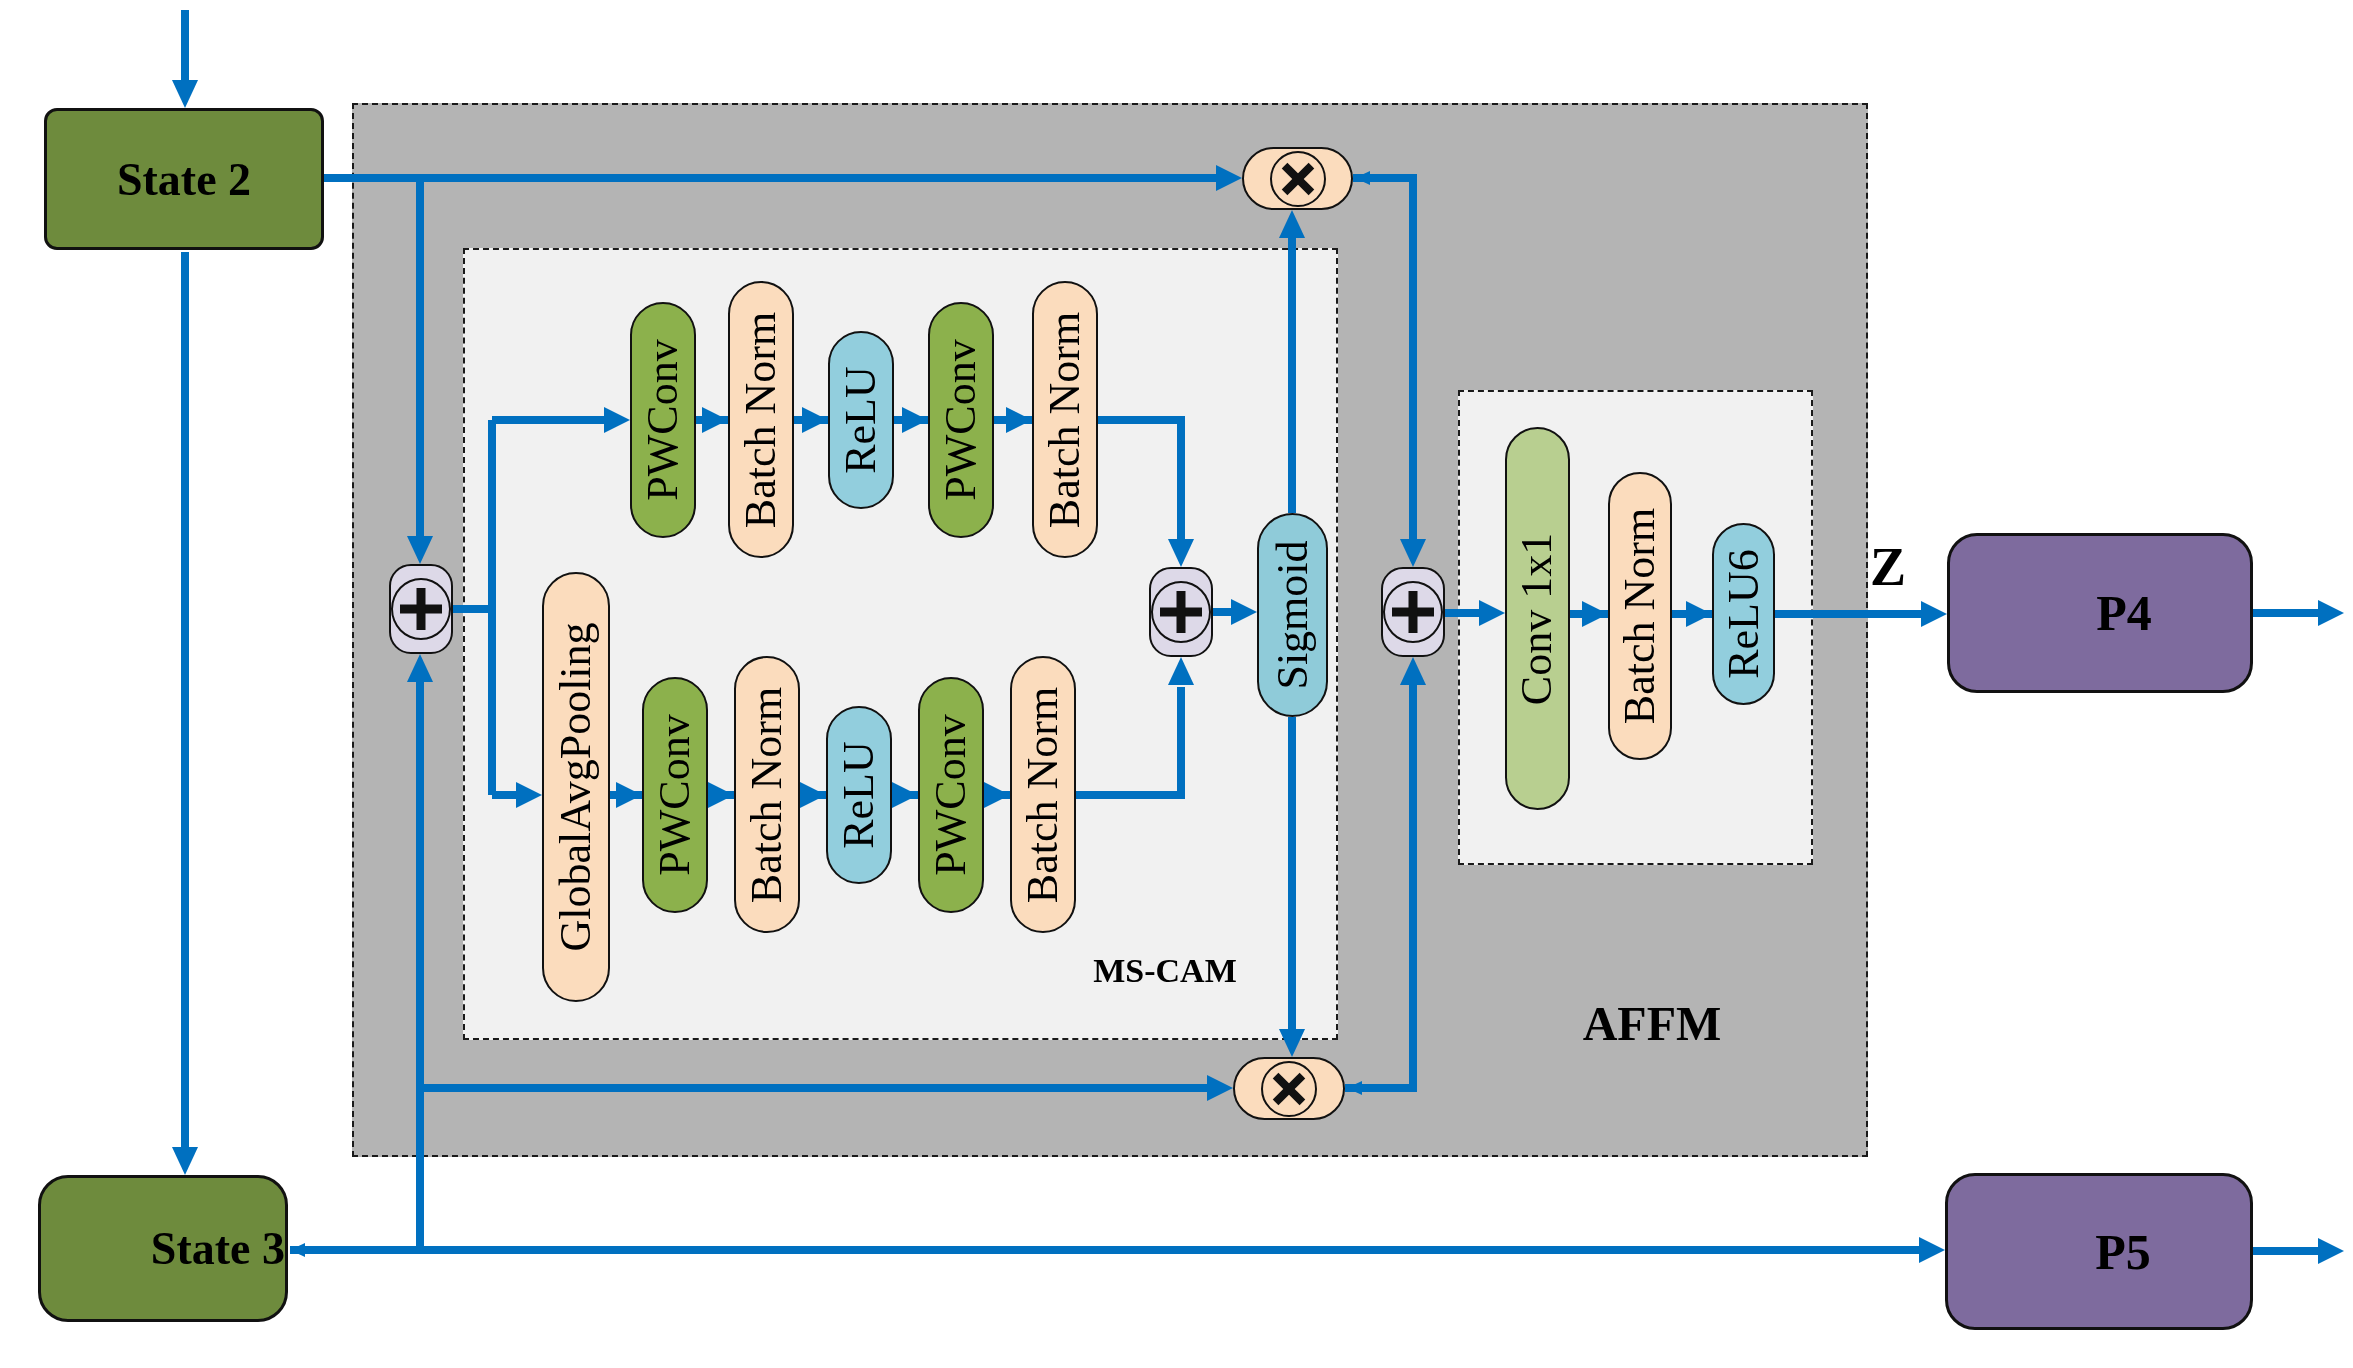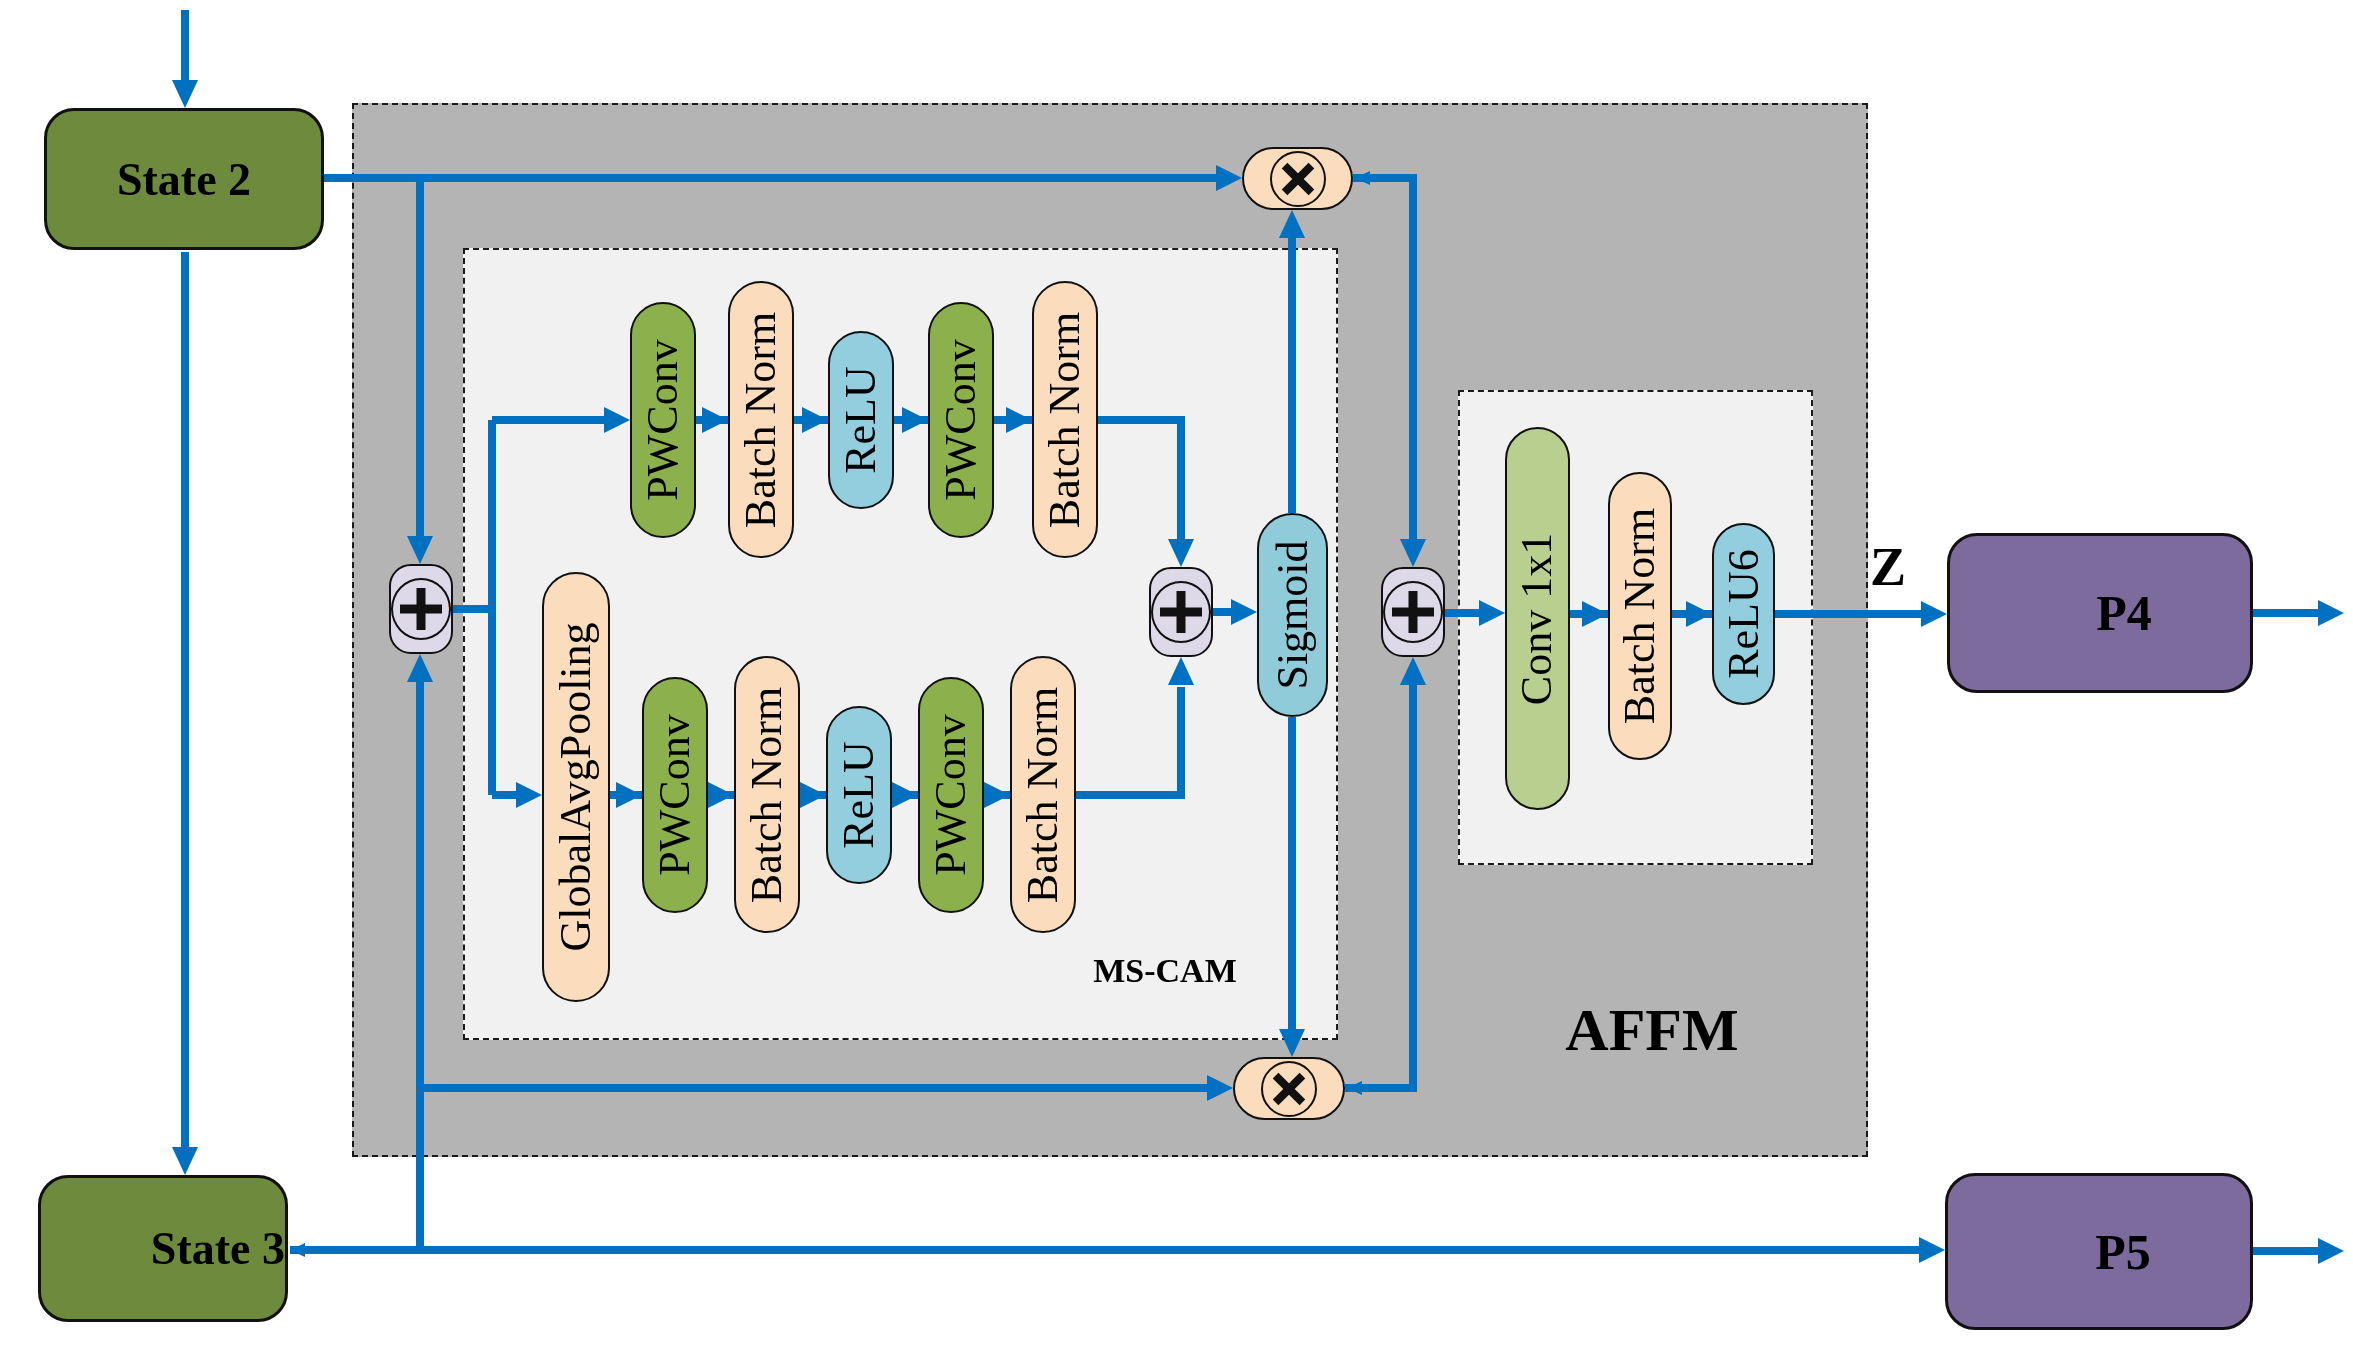--- a/index.html
+++ b/index.html
@@ -120,21 +120,21 @@
     <polygon points="1582,601 1582,627 1608,614"></polygon>
     <polygon points="1686,601 1686,627 1712,614"></polygon>
     <polygon points="1921,601 1921,627 1947,614"></polygon>
 
     <path d="M2253 613 H2318"></path>
     <polygon points="2318,600 2318,626 2344,613"></polygon>
     <path d="M2253 1251 H2318"></path>
     <polygon points="2318,1238 2318,1264 2344,1251"></polygon>
   </svg>
 
-  <div class="rbox state" style="left:44px;top:108px;width:280px;height:142px;">
+  <div class="rbox state" style="left:44px;top:108px;width:280px;height:142px;border-radius:13px;">
     <span>State 2</span>
   </div>
   <div class="rbox state" style="left:38px;top:1175px;width:250px;height:147px;justify-content:flex-end;">
     <span>State 3</span>
   </div>
   <div class="rbox pout" style="left:1947px;top:533px;width:306px;height:160px;">
     <span>P4</span>
   </div>
   <div class="rbox pout" style="left:1945px;top:1173px;width:308px;height:157px;">
     <span>P5</span>
@@ -214,16 +214,16 @@
       </div>
   </div>
   <div class="mulbox" style="left:1233px;top:1057px;width:112px;height:63px;">
     <div class="op-circle mul">
         <div class="bar b1"></div>
         <div class="bar b2"></div>
       </div>
   </div>
 
   <div class="freelabel" style="left:1040px;top:952px;width:250px;text-align:center;font-size:34px;">MS-CAM</div>
-  <div class="freelabel" style="left:1562px;top:996px;width:180px;text-align:center;font-size:60px;">AFFM</div>
+  <div class="freelabel" style="left:1562px;top:996px;width:180px;text-align:center;font-size:48px;">AFFM</div>
   <div class="freelabel" style="left:1870px;top:536px;font-size:54px;">Z</div>
 
 </div>
 
 </body></html>

